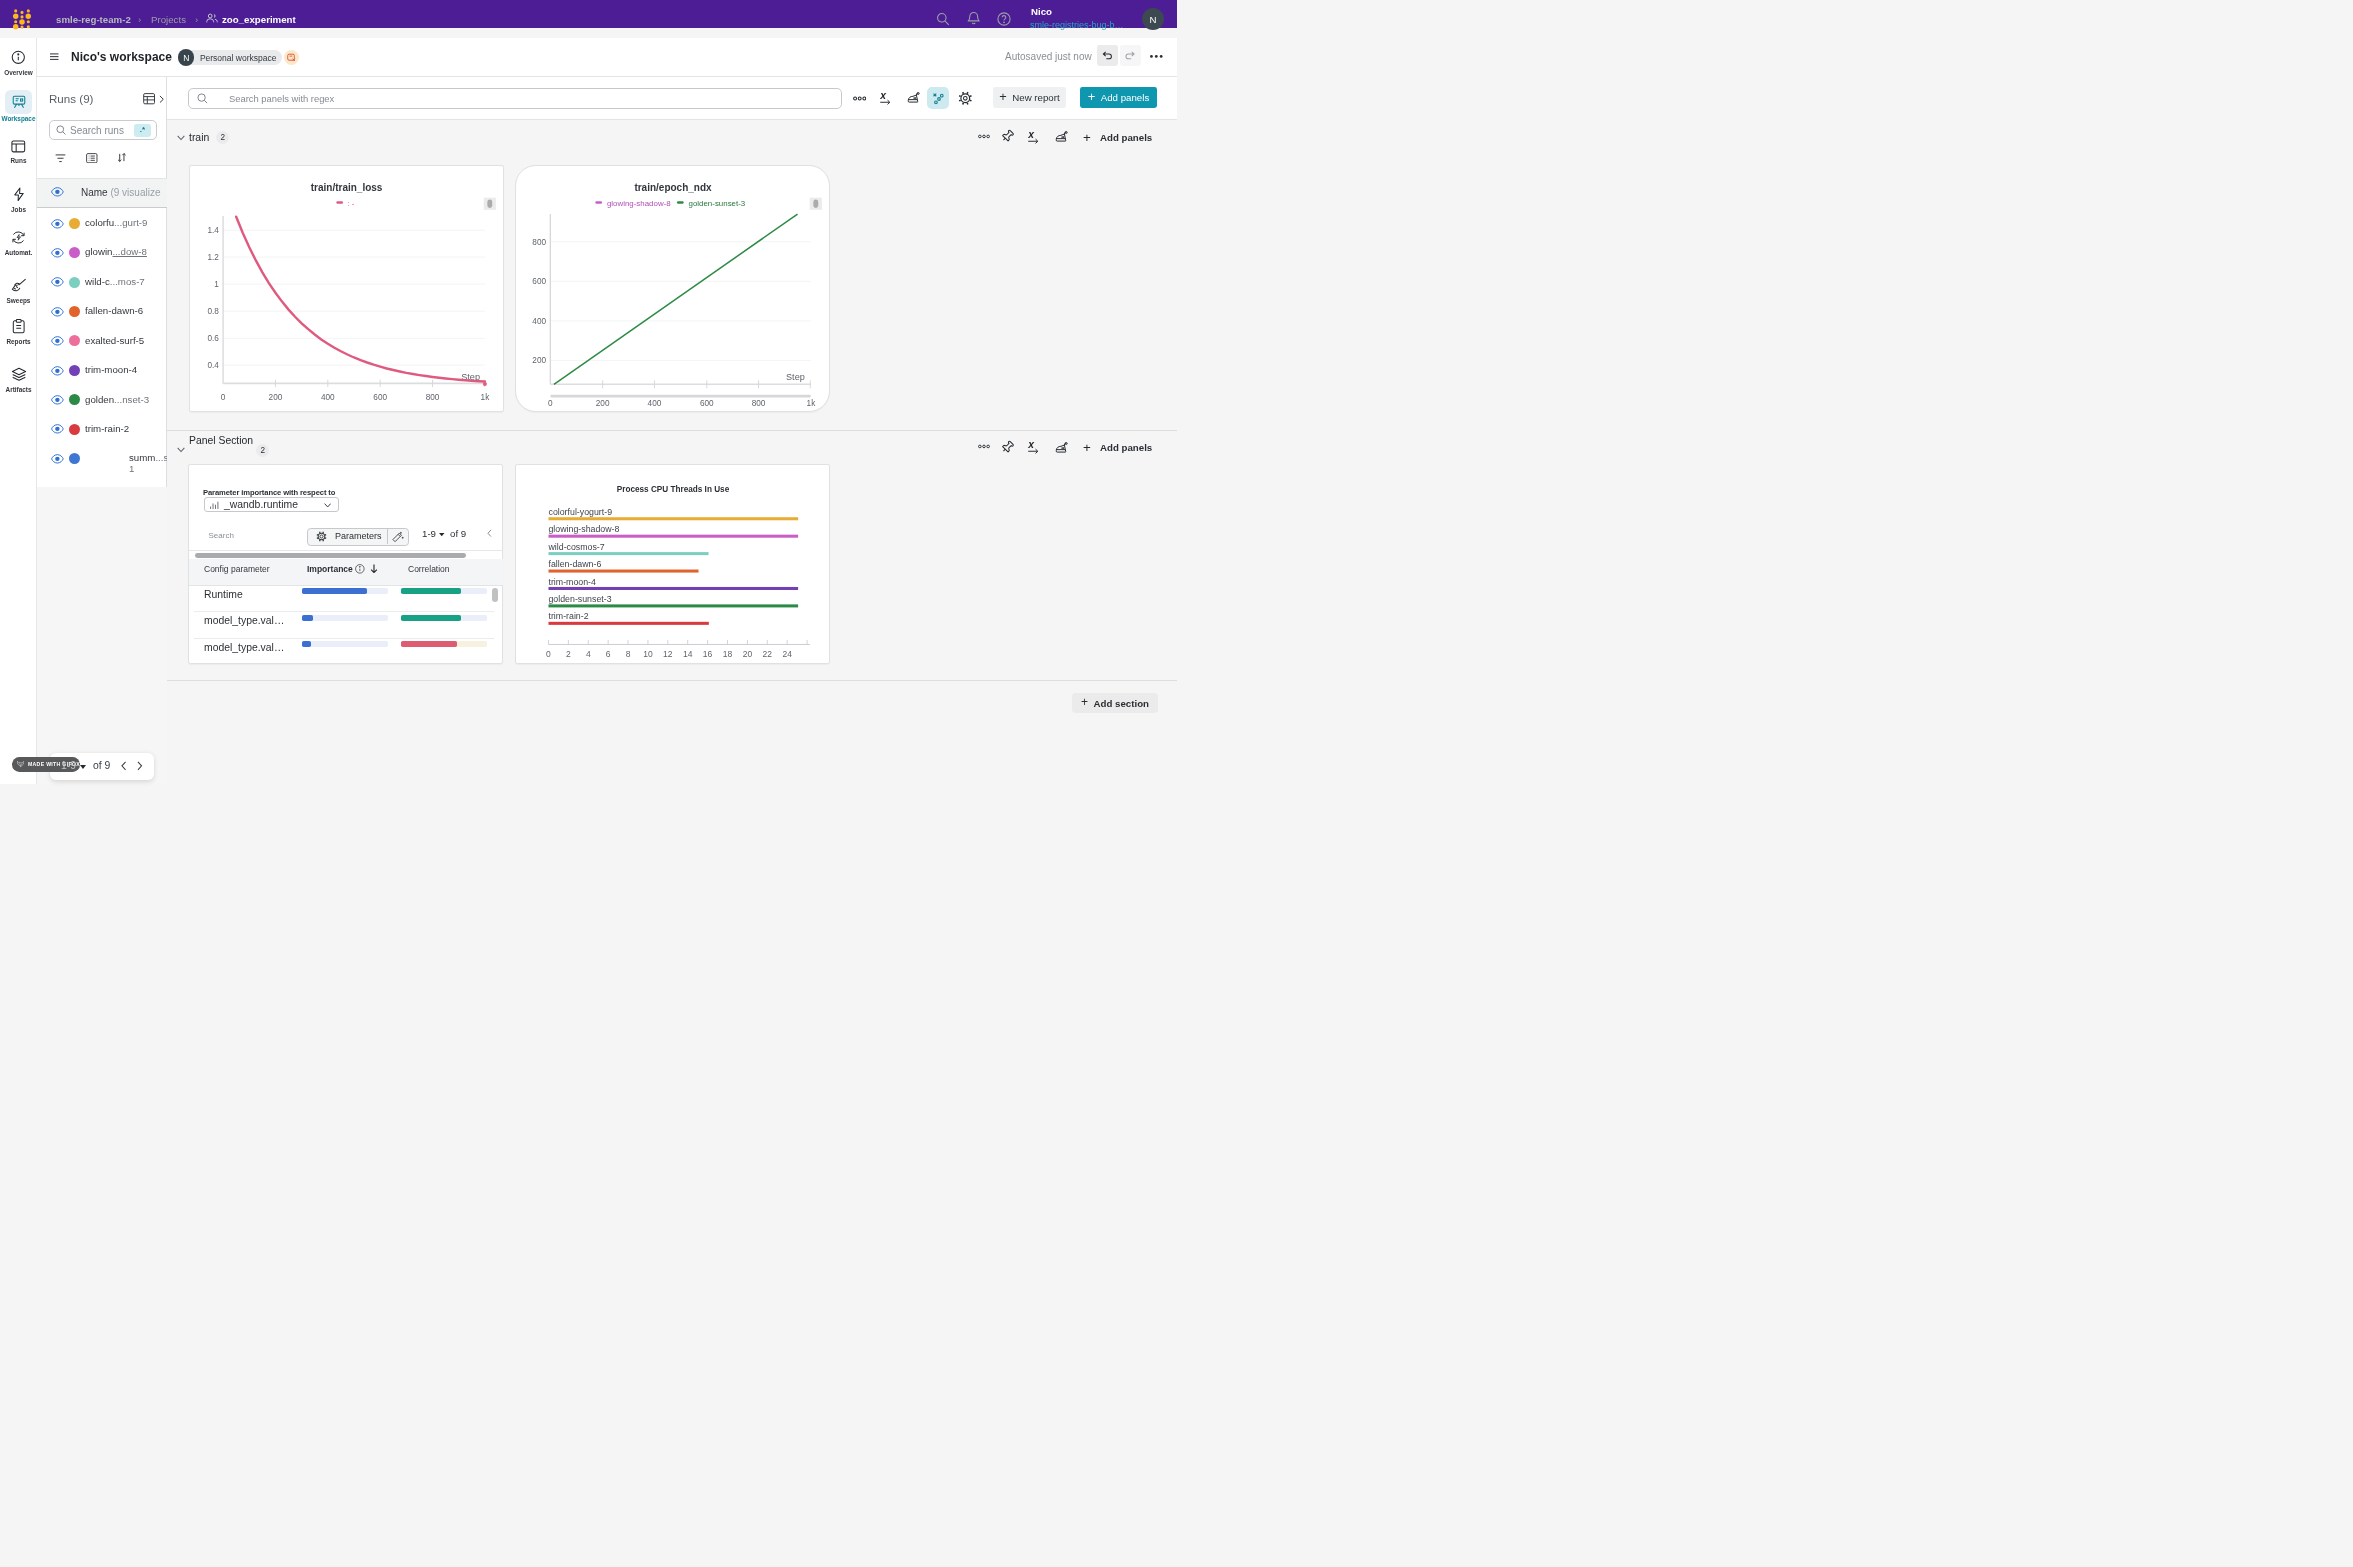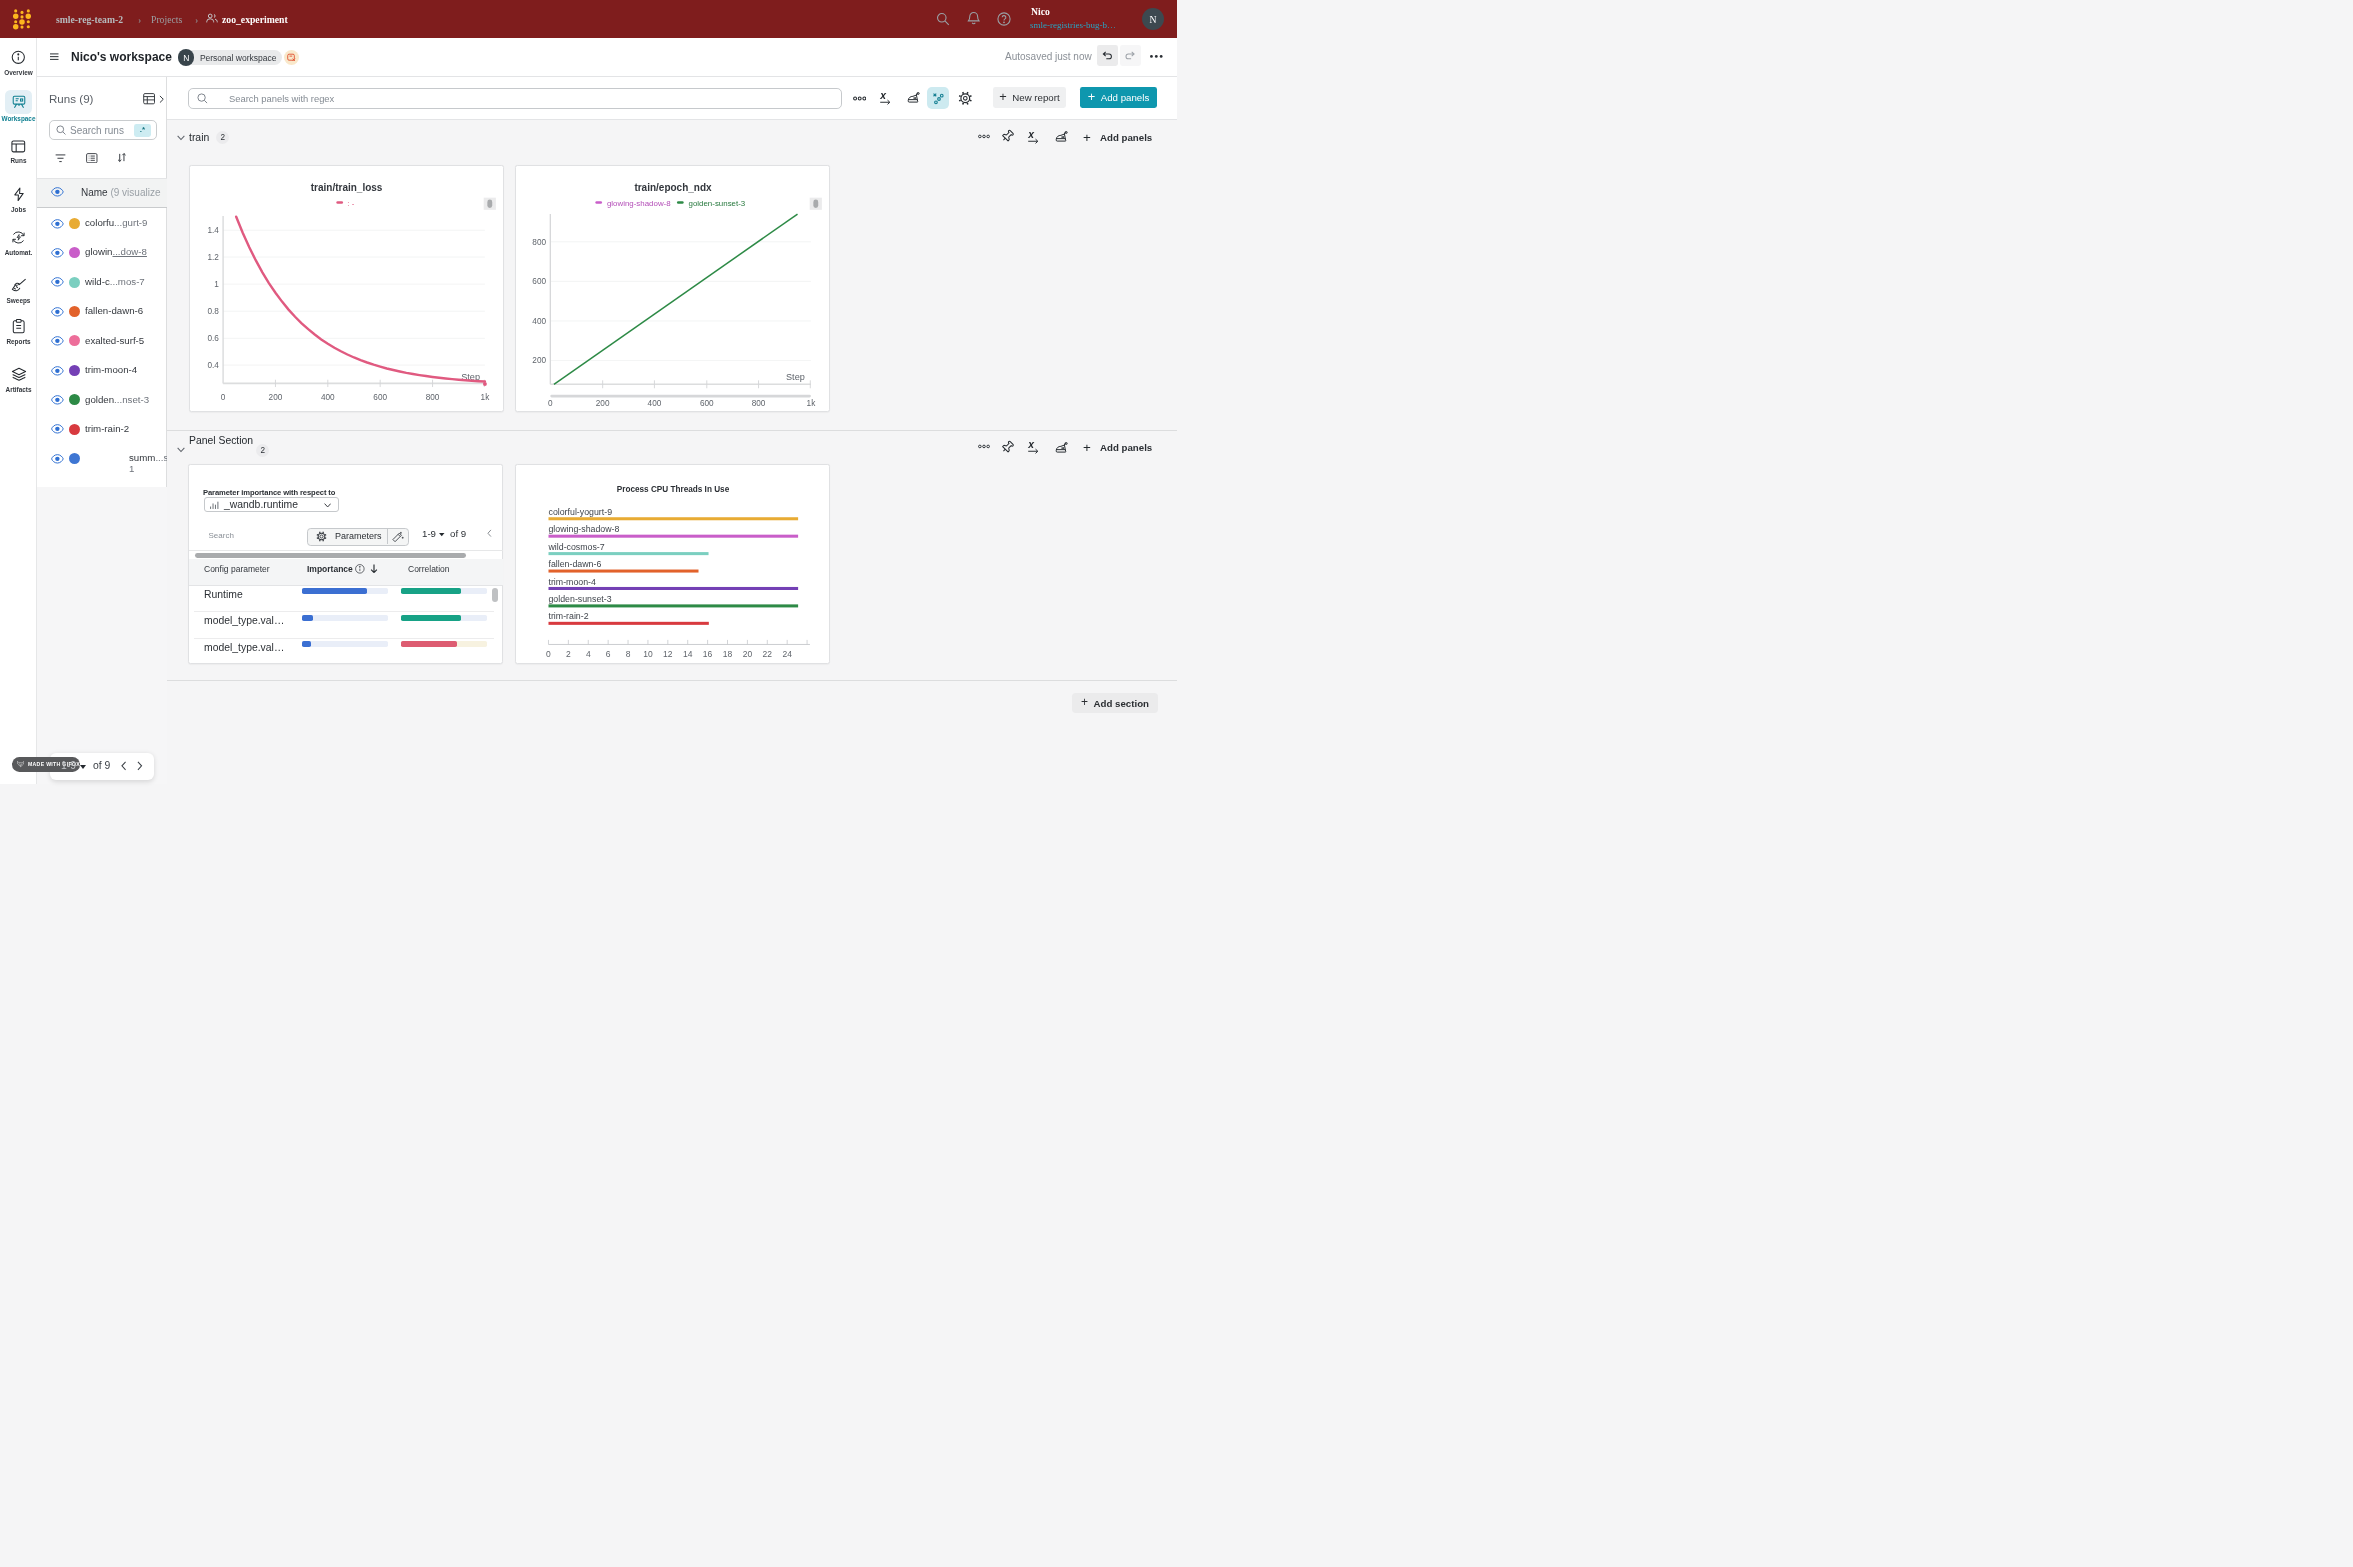--- a/index.html
+++ b/index.html
@@ -1,19 +1,19 @@
 <!DOCTYPE html>
 <html style="font-size:9.7px"><head>
 <meta charset="utf-8">
 <style>
 * { margin:0; padding:0; box-sizing:border-box; }
 html,body { width:1177px; height:784px; overflow:hidden; font-family:"Liberation Sans", sans-serif; background:#f5f5f6; }
 .abs { position:absolute; }
 
-#topnav { position:absolute; left:0; top:0; width:1177px; height:38px; background:#7f1d1d; color:#b8bcbf;font-family:Liberation Serif, serif; }
+#topnav { position:absolute; left:0; top:0; width:1177px; height:28px; background:#4c1d95; color:#b8bcbf; }
 #topnav .crumb { position:absolute; top:0; height:38px; display:flex; align-items:center; font-size:9.7px; }
 
 #header { position:absolute; left:0; top:38px; width:1177px; height:39px; background:#fff; border-bottom:0.6px solid #e3e4e6; }
 
 #rail { position:absolute; left:0; top:38px; width:37px; height:746px; background:#fff; border-right:0.6px solid #e6e7e8; }
 .railitem { position:absolute; left:0; width:37px; text-align:center; color:#2b2e32; }
 .railitem .lbl { font-size:6.4px; font-weight:700; color:#33373d; margin-top:2.4px; }
 
 #runs { position:absolute; left:37px; top:77px; width:130px; height:707px; background:#fff; border-right:0.6px solid #dddedf; }
 
@@ -473,21 +473,21 @@
       <polyline fill="none" stroke="#e05a80" stroke-width="4" stroke-linecap="round" points="75.5,83.3 86.2,109.7 97.0,133.5 107.8,155.1 118.5,174.6 129.2,192.3 140.0,208.2 150.8,222.7 161.5,235.8 172.2,247.6 183.0,258.4 193.8,268.0 204.5,276.8 215.2,284.8 226.0,291.9 236.8,298.4 247.5,304.3 258.2,309.6 269.0,314.5 279.8,318.8 290.5,322.7 301.2,326.3 312.0,329.5 322.8,332.5 333.5,335.1 344.2,337.5 355.0,339.7 365.8,341.6 376.5,343.4 387.2,345.0 398.0,346.4 408.8,347.7 419.5,348.9 430.2,350.0 441.0,351.0 451.8,351.9 462.5,352.7 473.2,353.4 484.0,354.0"></polyline>
       <circle cx="484" cy="358" r="3.2" fill="#e05a80"></circle>
       <g>
         <rect x="240" y="58" width="11" height="4" rx="2" fill="#e05a80"></rect>
         <text x="258" y="66" font-size="13" fill="#e05a80">: -</text>
       </g>
       <rect x="482" y="52" width="20" height="20" fill="#ebebec"></rect>
       <rect x="488" y="55" width="8" height="14" rx="4" fill="#a9abad"></rect>
     </svg>
   </div>
-  <div class="card" style="left:348px;top:88px;width:315px;height:247px;" id="card-epoch">
+  <div class="card" style="left:348px;top:88px;width:315px;height:247px;border-radius:21px;" id="card-epoch">
     <div class="abs" style="left:0;top:16px;width:314px;text-align:center;font-size:10px;font-weight:700;color:#33373d;">train/epoch_ndx</div>
     <svg class="abs" style="left:0;top:0" width="314" height="246" viewBox="0 0 515 404">
       <g stroke="#ebecec" stroke-width="1">
         <path d="M56 124.5 H484 M56 189.5 H484 M56 254.5 H484 M56 319.5 H484"></path>
       </g>
       <path d="M56 79 V358.5" stroke="#d4d5d7" stroke-width="2"></path>
       <path d="M56 358.5 H484" stroke="#dcddde" stroke-width="2.5"></path>
       <g stroke="#d4d5d7" stroke-width="1.5">
           <path d="M142 352 v13 M227 352 v13 M313 352 v13 M398 352 v13 M483 352 v13"></path>
         </g>

